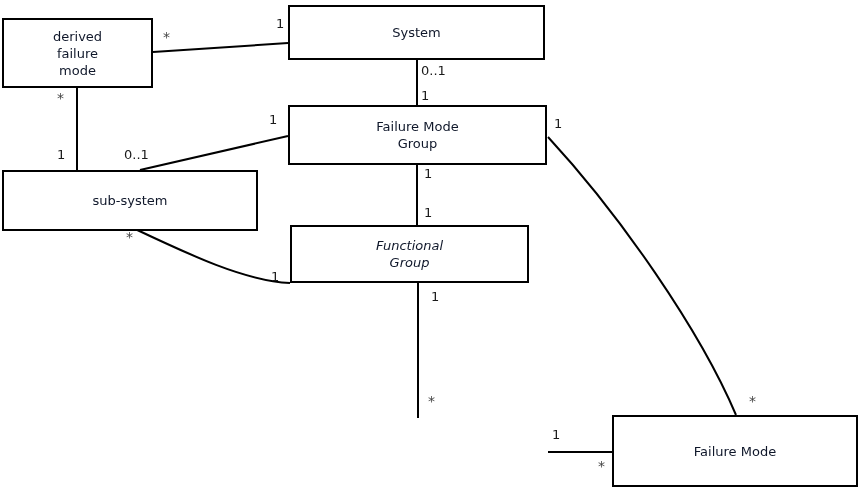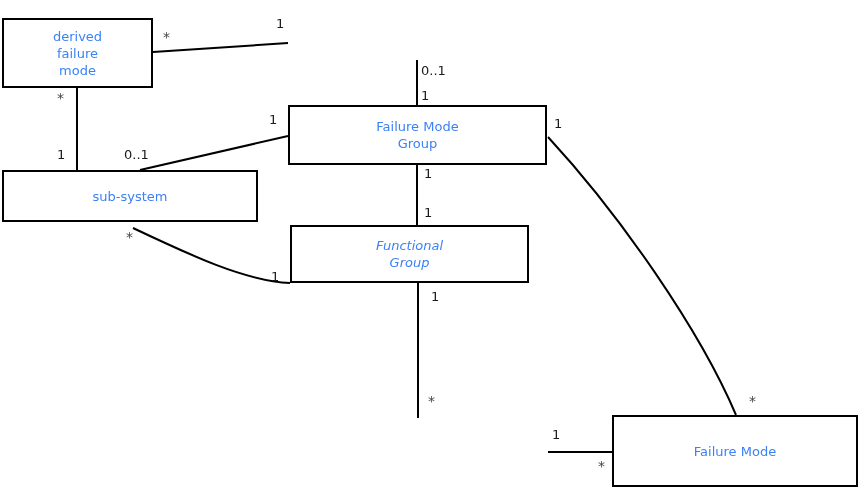--- a/index.html
+++ b/index.html
@@ -32,21 +32,21 @@
     background: #ffffff;
     display: flex;
     align-items: center;
     justify-content: center;
     z-index: 2;
   }
   .uml-class-name {
     font-family: "DejaVu Sans", sans-serif;
     font-size: 13px;
     line-height: 17px;
-    color: #3b82f6;
+    color: #0f172a;
     text-align: center;
     white-space: pre-line;
   }
   .multiplicity-label {
     position: absolute;
     font-family: "DejaVu Sans", sans-serif;
     font-size: 13px;
     line-height: 14px;
     color: #1a1a1a;
     white-space: nowrap;
@@ -75,27 +75,30 @@
         <path d="M 548 137 C 620 215 700 330 736 415" stroke="#000000"></path>
       </g>
   </svg>
 
   <div class="uml-class-box" style="left: 2px; top: 18px; width: 151px; height: 70px;">
     <span class="uml-class-name">derived
 failure
 mode</span>
   </div>
 
+  <div class="uml-class-box" style="left: 288px; top: 5px; width: 257px; height: 55px;">
+    <span class="uml-class-name">System</span>
+  </div>
 
   <div class="uml-class-box" style="left: 288px; top: 105px; width: 259px; height: 60px;">
     <span class="uml-class-name">Failure Mode
 Group</span>
   </div>
 
-  <div class="uml-class-box" style="left: 2px; top: 170px; width: 256px; height: 52px; align-items: center;">
+  <div class="uml-class-box" style="left: 2px; top: 170px; width: 256px; height: 61px; align-items: center;">
     <span class="uml-class-name">sub-system</span>
   </div>
 
   <div class="uml-class-box" style="left: 290px; top: 225px; width: 239px; height: 58px; font-style: italic;">
     <span class="uml-class-name">Functional
 Group</span>
   </div>
 
 
   <div class="uml-class-box" style="left: 612px; top: 415px; width: 246px; height: 72px;">

